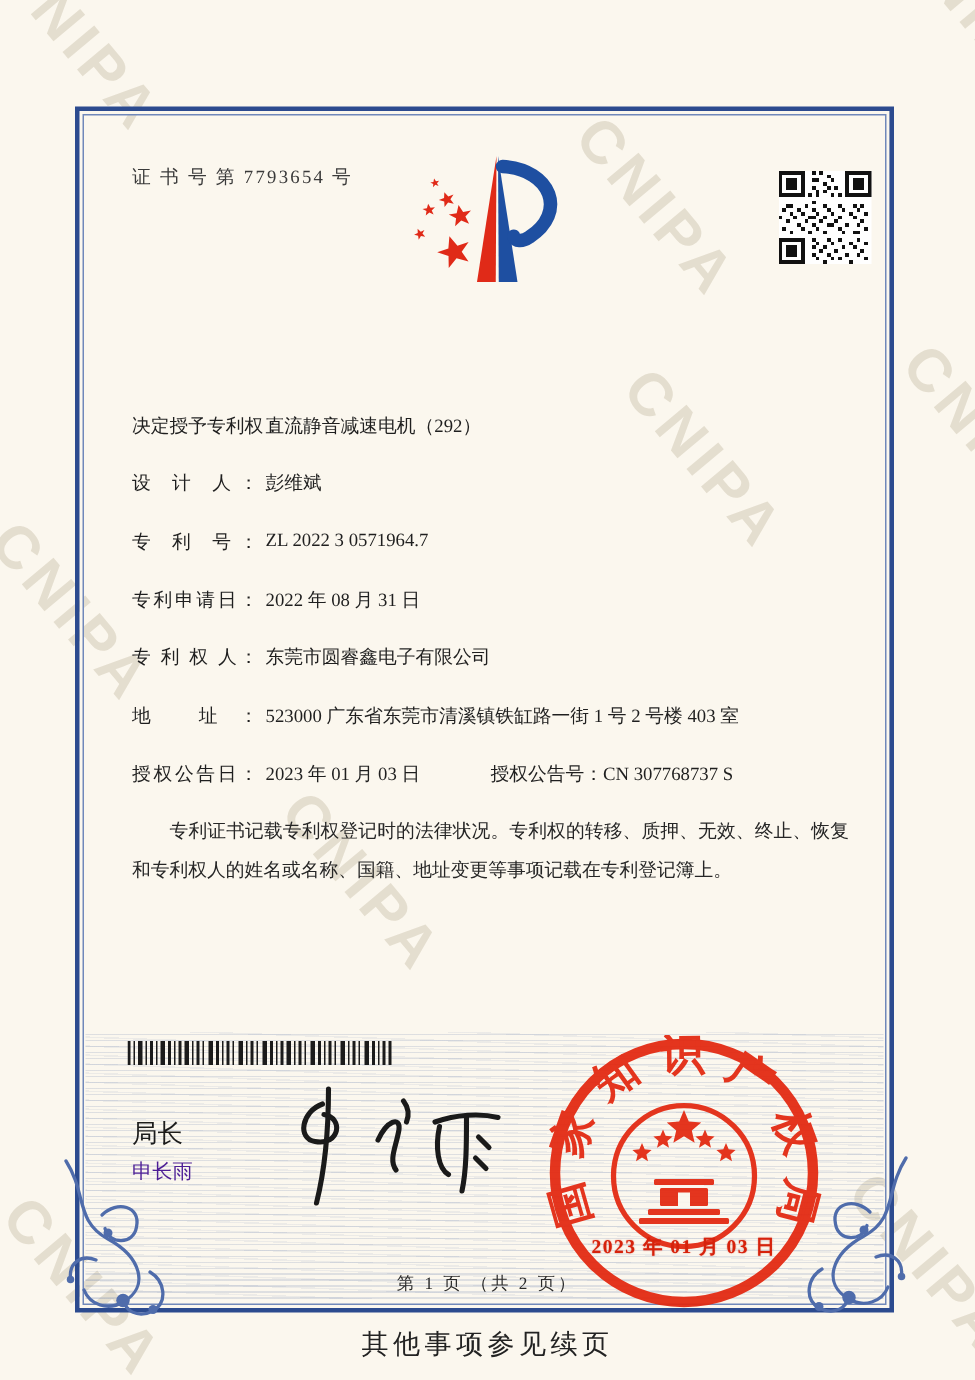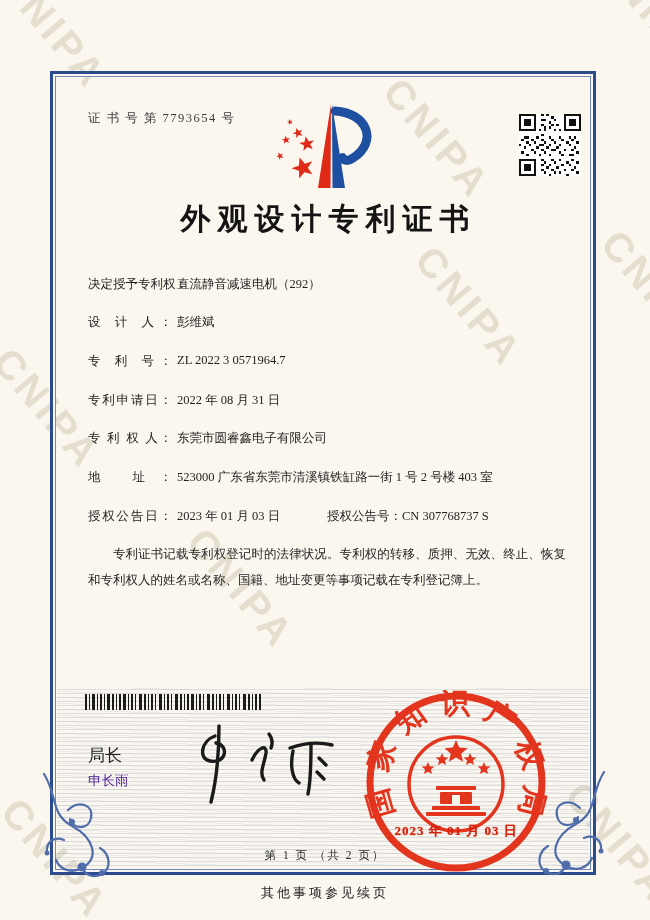--- a/index.html
+++ b/index.html
@@ -59,21 +59,21 @@
     position:absolute;left:0;right:0;bottom:34px;text-align:center;
     font-size:13px;font-weight:bold;letter-spacing:1px;color:#d6220c;
     text-shadow:0 0 1px rgba(214,34,12,.6);
   }
   .ornament{position:absolute;z-index:2;}
   .orn-br{left:518px;top:768px;}
   .orn-bl{left:38px;top:770px;transform:scaleX(-1);}
   .page-info{position:absolute;left:0;right:0;top:848px;text-align:center;
     font-size:11.5px;letter-spacing:2px;color:#2a2a2a;z-index:2;}
   .footer-note{position:absolute;left:0;right:0;top:884px;text-align:center;
-    font-size:13px;letter-spacing:3px;color:#222;z-index:2;}
+    font-size:18px;letter-spacing:3px;color:#222;z-index:2;}
 </style>
 </head>
 <body>
 
 <div class="page">
 
   <div class="wm" style="left:-18px;top:6px">CNIPA</div>
   <div class="wm" style="left:580px;top:-14px">CNIPA</div>
   <div class="wm" style="left:366px;top:116px">CNIPA</div>
   <div class="wm" style="left:584px;top:268px">CNIPA</div>
@@ -119,21 +119,20 @@
           <rect x="2" y="2" width="3" height="3"></rect>
         <path fill-rule="evenodd" d="M18,0h7v7h-7z M19,1v5h5v-5z"></path>
           <rect x="20" y="2" width="3" height="3"></rect>
         <path fill-rule="evenodd" d="M0,18h7v7h-7z M1,19v5h5v-5z"></path>
           <rect x="2" y="20" width="3" height="3"></rect>
         <path d="M9,0h1v1h-1z M11,0h1v1h-1z M13,1h1v1h-1z M9,2h2v1h-2z M14,2h1v1h-1z M12,3h1v1h-1z M9,4h1v1h-1z M13,4h1v1h-1z M15,4h1v1h-1z M10,5h1v1h-1z M12,5h1v1h-1z M8,6h1v1h-1z M10,6h1v1h-1z M14,6h1v1h-1z M16,6h1v1h-1z M9,8h1v1h-1z M2,9h2v1h-2z M7,9h1v1h-1z M12,9h1v1h-1z M16,9h1v1h-1z M20,9h1v1h-1z M22,9h1v1h-1z M1,10h1v1h-1z M5,10h1v1h-1z M9,10h1v1h-1z M13,10h1v1h-1z M17,10h1v1h-1z M21,10h1v1h-1z M3,11h1v1h-1z M6,11h1v1h-1z M10,11h1v1h-1z M14,11h1v1h-1z M19,11h1v1h-1z M23,11h1v1h-1z M0,12h1v1h-1z M4,12h1v1h-1z M8,12h2v1h-2z M12,12h1v1h-1z M16,12h1v1h-1z M20,12h1v1h-1z M2,13h1v1h-1z M7,13h1v1h-1z M11,13h1v1h-1z M15,13h1v1h-1z M22,13h1v1h-1z M5,14h1v1h-1z M9,14h1v1h-1z M13,14h2v1h-2z M18,14h1v1h-1z M21,14h1v1h-1z M1,15h1v1h-1z M6,15h1v1h-1z M10,15h1v1h-1z M16,15h1v1h-1z M23,15h1v1h-1z M3,16h1v1h-1z M8,16h1v1h-1z M12,16h1v1h-1z M17,16h1v1h-1z M20,16h2v1h-2z M9,18h1v1h-1z M13,18h1v1h-1z M16,18h1v1h-1z M21,18h1v1h-1z M10,19h1v1h-1z M14,19h1v1h-1z M19,19h1v1h-1z M23,19h1v1h-1z M9,20h1v1h-1z M12,20h1v1h-1z M17,20h1v1h-1z M20,20h1v1h-1z M11,21h1v1h-1z M15,21h1v1h-1z M22,21h1v1h-1z M9,22h1v1h-1z M13,22h1v1h-1z M18,22h1v1h-1z M21,22h1v1h-1z M10,23h1v1h-1z M14,23h1v1h-1z M16,23h1v1h-1z M23,23h1v1h-1z M12,24h1v1h-1z M19,24h1v1h-1z"></path>
       </g>
     </svg>
   </div>
 
-  <div class="title">外观设计专利证书</div>
 
   <div class="field" style="top:276px">
     <span class="f-label">决定授予专利权：</span><span class="f-value">直流静音减速电机（292）</span>
   </div>
   <div class="field" style="top:314px">
     <span class="f-label">设 计 人：</span><span class="f-value">彭维斌</span>
   </div>
   <div class="field" style="top:353px">
     <span class="f-label">专 利 号：</span><span class="f-value">ZL 2022 3 0571964.7</span>
   </div>

